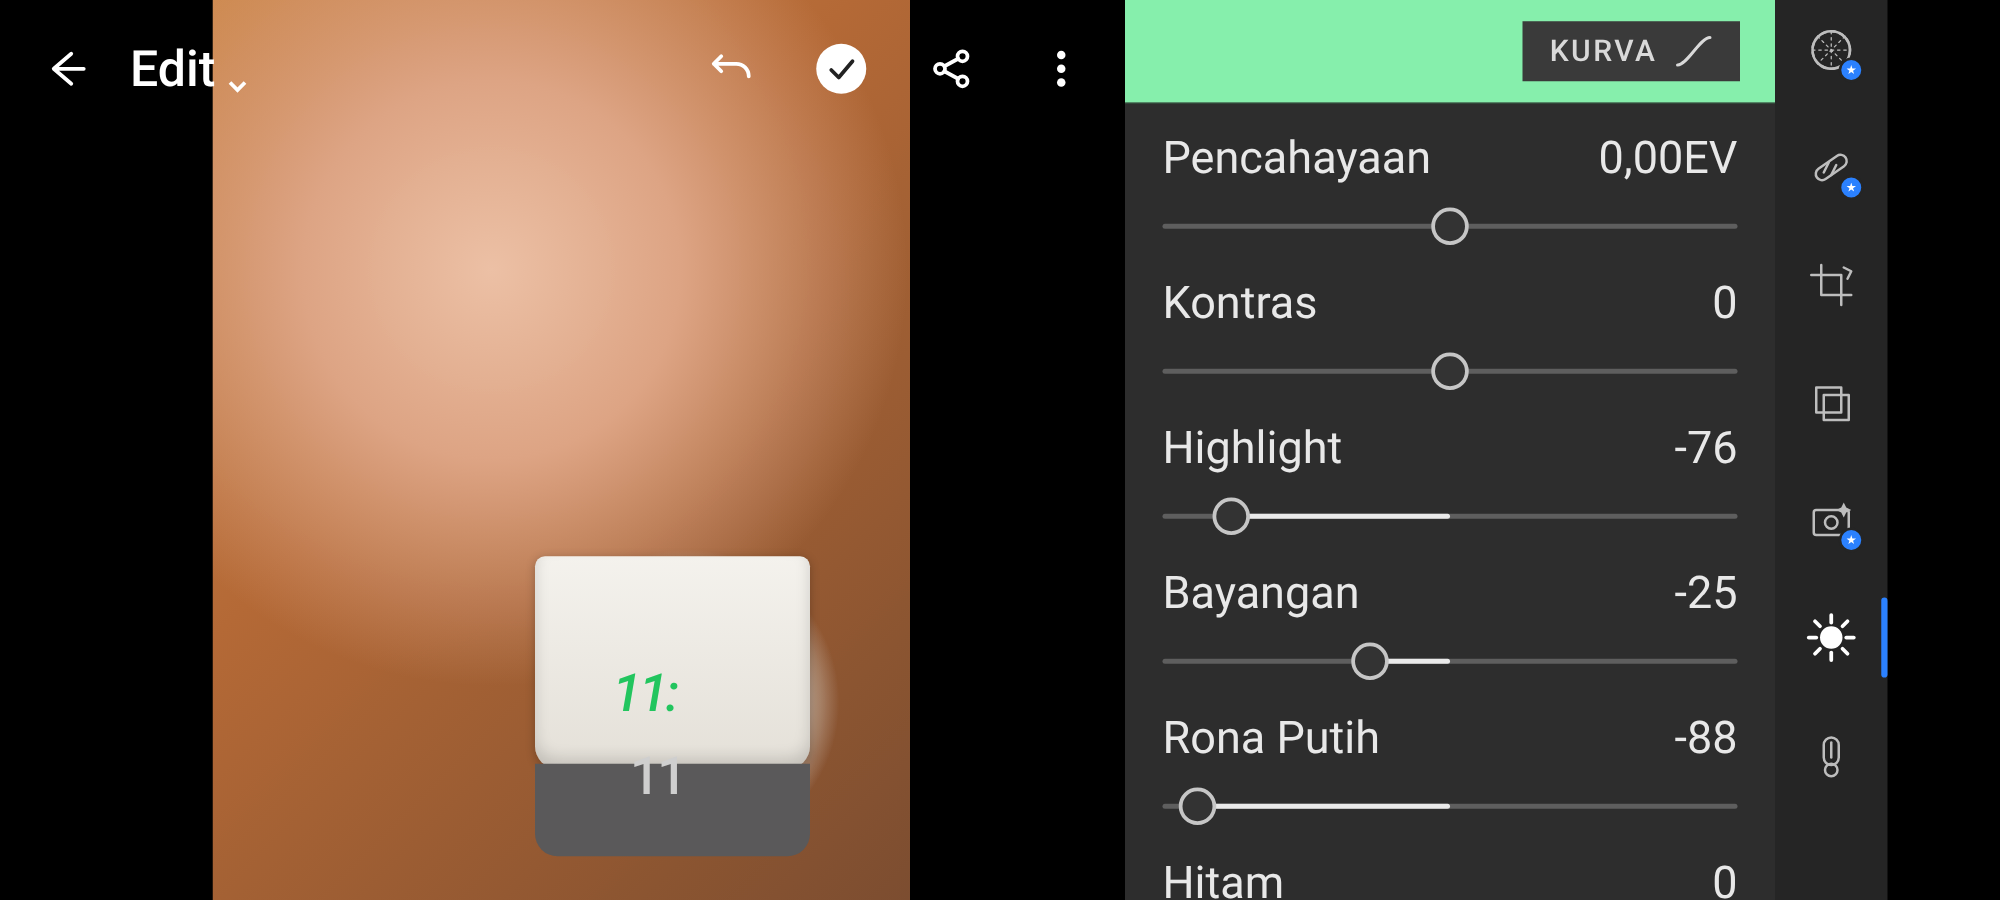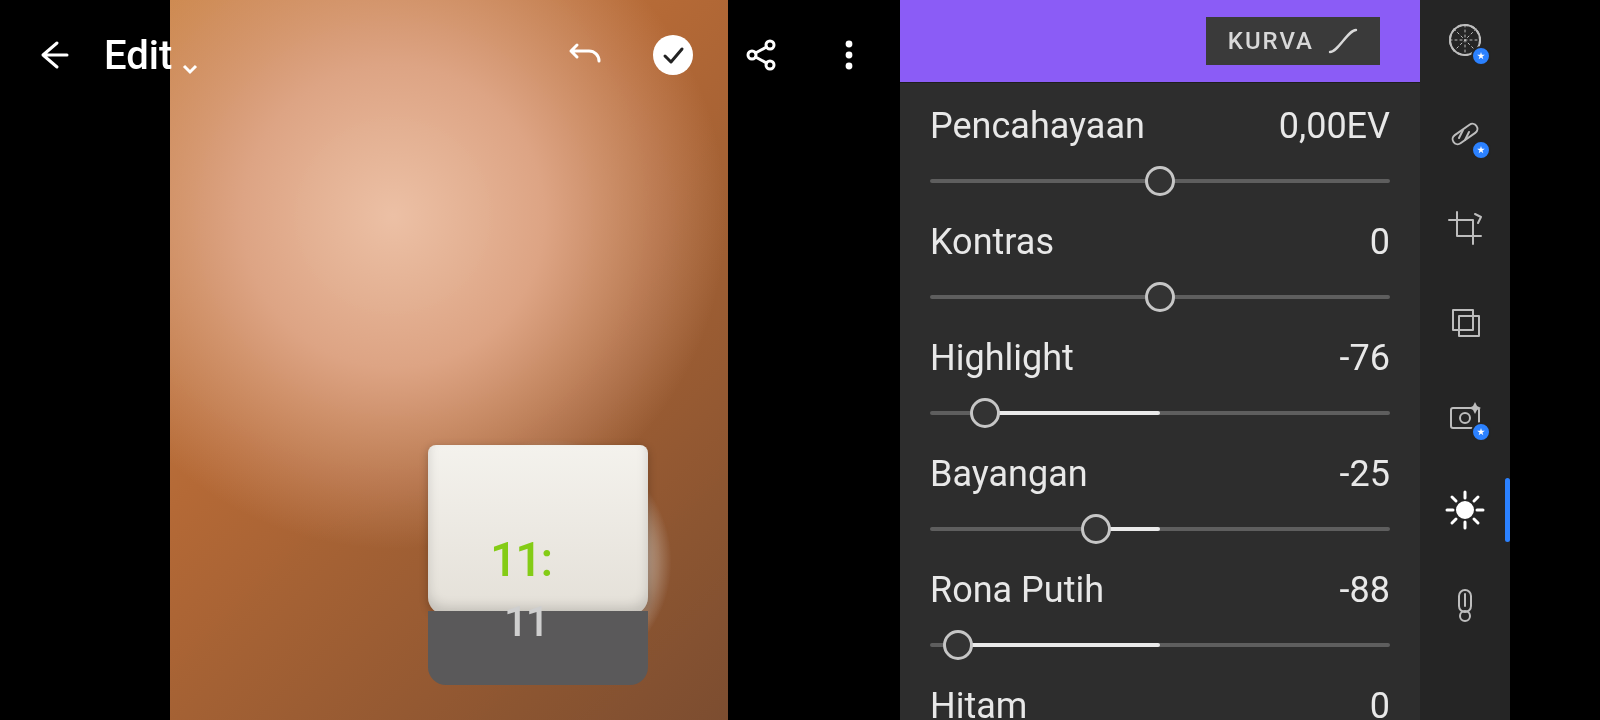--- a/index.html
+++ b/index.html
@@ -25,37 +25,37 @@
     background:
       radial-gradient(circle at 40% 30%, #e8bfa6 0%, #d9a486 25%, transparent 55%),
       radial-gradient(circle at 68% 78%, #efe9e2 0%, #cfc7bd 12%, transparent 18%),
       linear-gradient(135deg,#c8874f 0%,#b06a3a 40%,#7a4e33 100%);
     filter:saturate(1.05) contrast(1.02);
   }
   .cup{position:absolute;left:258px;top:445px;width:220px;height:240px;}
   .cup .body{width:220px;height:170px;background:linear-gradient(#f4f2ed,#e4e0d8);
     border-radius:8px 8px 18px 18px;box-shadow:inset 0 -8px 12px rgba(0,0,0,.15),0 2px 8px rgba(0,0,0,.25);}
   .cup .band{position:absolute;bottom:0;left:0;width:220px;height:74px;background:#5a595a;border-radius:0 0 18px 18px;}
-  .cup .txt1{position:absolute;left:62px;top:86px;font-size:48px;color:#84cc16;font-weight:500;letter-spacing:-2px;}
+  .cup .txt1{position:absolute;left:62px;top:86px;font-size:42px;color:#22c55e;font-weight:500;letter-spacing:-2px;font-style:italic;}
   .cup .txt2{position:absolute;left:76px;top:122px;font-size:42px;color:#cfcfcf;font-weight:500;letter-spacing:-2px;margin-top:30px;}
   
   .topbar{position:absolute;left:0;top:0;height:110px;width:900px;display:flex;
     align-items:center;pointer-events:none;}
   .topbar>*{pointer-events:auto;}
   .top-left{display:flex;align-items:center;gap:30px;margin-left:32px;}
   .top-right{display:flex;align-items:center;gap:46px;margin-left:auto;margin-right:30px;}
   .icon-btn{width:42px;height:42px;display:flex;align-items:center;justify-content:center;cursor:pointer;}
   .icon-btn svg{width:36px;height:36px;fill:none;stroke:#fff;stroke-width:3;stroke-linecap:round;stroke-linejoin:round;}
   .edit-dropdown{display:flex;align-items:flex-end;gap:8px;color:#fff;font-size:40px;font-weight:500;cursor:pointer;}
   .commit{width:40px;height:40px;border-radius:50%;background:#fff;display:flex;align-items:center;justify-content:center;}
   .commit svg{width:26px;height:26px;stroke:#222;}
   
   .panel{width:520px;height:720px;background:var(--panel);display:flex;flex-direction:column;}
   .panel-head{height:82px;display:flex;align-items:center;justify-content:flex-end;gap:16px;
-    padding:0 40px;background:#8b5cf6;border-bottom:1px solid #1e1e1e;}
+    padding:0 28px;background:#86efac;border-bottom:1px solid #1e1e1e;}
   .panel-head-tab{background:#3a3a3a;padding:10px 22px;display:flex;align-items:center;gap:14px;font-size:24px;
     letter-spacing:2px;color:#d9d9d9;font-weight:500;}
   .curve-icon{width:30px;height:26px;}
   .curve-icon svg{width:100%;height:100%;stroke:#d9d9d9;stroke-width:2.4;fill:none;stroke-linecap:round;}
   .panel-body{flex:1;overflow:hidden;padding:22px 30px 0 30px;}
   .slider-row{margin-bottom:24px;}
   .slider-labels{display:flex;justify-content:space-between;font-size:36px;color:var(--text);margin-bottom:18px;}
   .slider-labels .val{color:var(--text);}
   .slider{position:relative;height:32px;cursor:pointer;}
   .track{position:absolute;left:0;right:0;top:14px;height:4px;background:var(--slider-track);border-radius:2px;}

